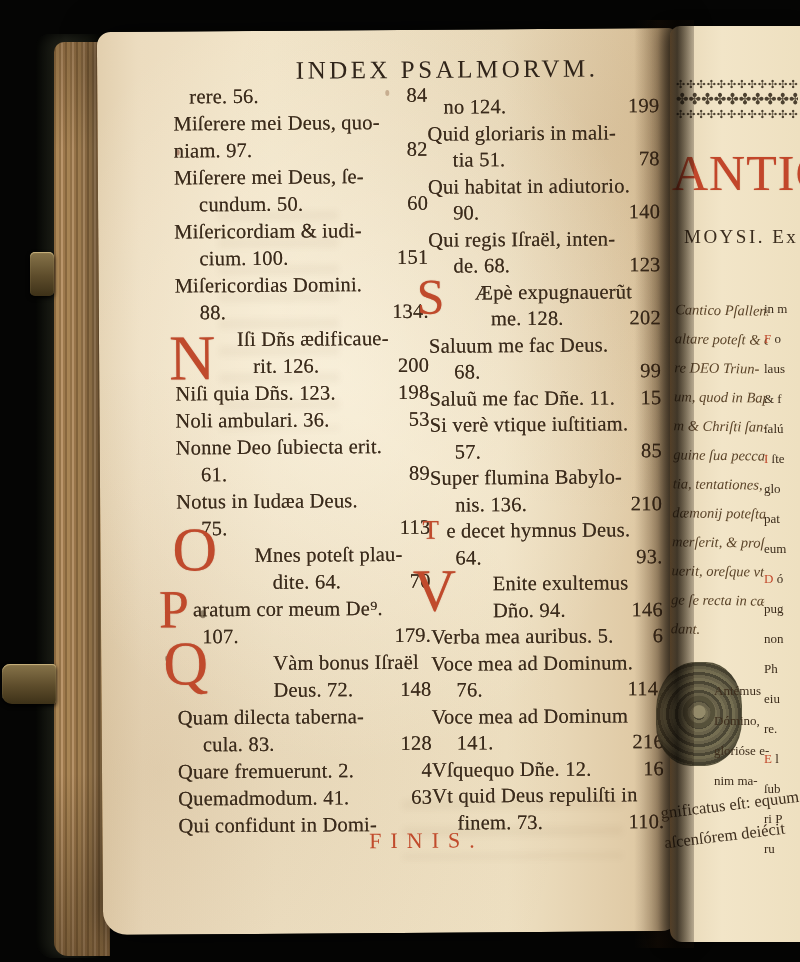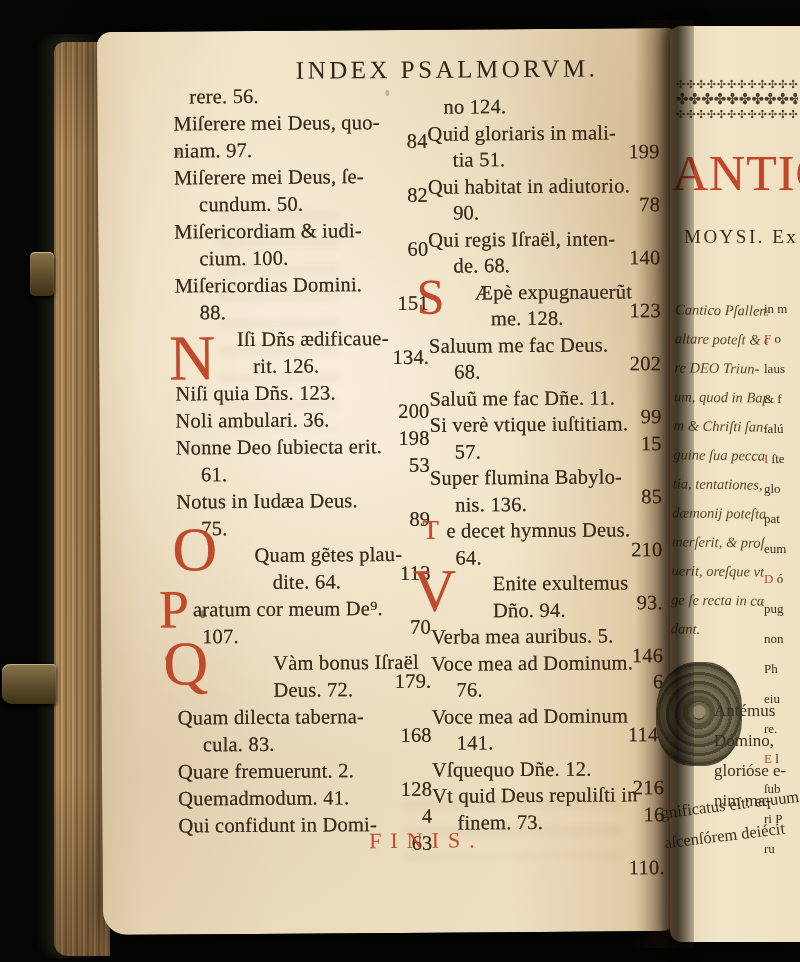--- a/index.html
+++ b/index.html
@@ -31,21 +31,21 @@
     border-radius:14px 6px 20px 24px;
     transform:rotate(-0.4deg);
     box-shadow:0 0 34px rgba(0,0,0,.65);}
   .lp-header{position:absolute;left:150px;top:26px;width:400px;text-align:center;
     font-size:25px;letter-spacing:3.5px;color:#31251a;white-space:nowrap;}
   .col{position:absolute;color:#3a2b1c;text-shadow:0 0 .6px rgba(64,44,24,.75);}
   .col .row{position:relative;height:27px;white-space:nowrap;font-size:20.5px;letter-spacing:.2px;}
   .col-l{left:76px;top:54px;width:254px;}
   .col-r{left:330px;top:66px;width:232px;}
   .col-r .row{height:26.5px;}
-  .num{position:absolute;right:0;top:0;margin-top:46px;}
+  .num{position:absolute;right:0;top:0;}
   .i1{padding-left:16px}.i2{padding-left:25px}.i3{padding-left:46px}
   .i4{padding-left:62px}.i5{padding-left:78px}.i6{padding-left:96px}
   .dc{position:absolute;color:#c04a2c;line-height:.85;z-index:3;
     text-shadow:0 0 1px rgba(160,60,35,.5);}
   .dc-N{left:70px;top:300px;font-size:64px;}
   .dc-O{left:72px;top:492px;font-size:62px;}
   .dc-P{left:58px;top:556px;font-size:54px;}
   .dc-Q{left:62px;top:606px;font-size:62px;}
   .dc-S{left:318px;top:246px;font-size:50px;}
   .dc-T{left:322px;top:489px;font-size:27px;}
@@ -83,22 +83,22 @@
     white-space:nowrap;transform:rotate(.8deg);}
   .rp-frags{position:absolute;left:94px;top:268px;font-size:13px;line-height:30px;
     color:#3b2c1c;white-space:nowrap;}
   .rl{color:#c2492c;}
   .woodcut{position:absolute;left:-14px;top:636px;width:86px;height:104px;
     background:
       radial-gradient(circle at 50% 48%, #8d8463 0 9%, transparent 10%),
       radial-gradient(circle at 50% 48%, transparent 0 16%, #4a452f 17% 23%, transparent 24%),
       repeating-radial-gradient(circle at 50% 50%, #5e5840 0 3px, #3e3a29 3px 6px, #6b6549 6px 9px);
     border-radius:46% 42% 44% 40%;box-shadow:inset 0 0 8px #2a2719;opacity:.92;}
-  .rp-lower{position:absolute;left:44px;top:650px;font-size:17px;line-height:30px;
-    color:#3e2e1d;white-space:nowrap;margin-top:20px;}
+  .rp-lower{position:absolute;left:44px;top:650px;font-size:13px;line-height:30px;
+    color:#3e2e1d;white-space:nowrap;}
   .rp-lower2{position:absolute;left:-8px;top:764px;font-size:16.5px;line-height:30px;
     color:#3e2e1d;white-space:nowrap;transform:rotate(-7deg);}
 </style>
 </head>
 <body>
 
 <div class="stage">
 
   <div class="cover-edge"></div>
   <div class="fore-edge"></div>
@@ -123,26 +123,26 @@
         <div class="row"><span>Miſericordias Domini.</span></div>
         <div class="row i2"><span>88.</span><span class="num">134.</span></div>
         <div class="row i4"><span>Iſi Dñs ædificaue-</span></div>
         <div class="row i5"><span>rit. 126.</span><span class="num">200</span></div>
         <div class="row"><span>Niſi quia Dñs. 123.</span><span class="num">198</span></div>
         <div class="row"><span>Noli ambulari. 36.</span><span class="num">53</span></div>
         <div class="row"><span>Nonne Deo ſubiecta erit.</span></div>
         <div class="row i2"><span>61.</span><span class="num">89</span></div>
         <div class="row"><span>Notus in Iudæa Deus.</span></div>
         <div class="row i2"><span>75.</span><span class="num">113</span></div>
-        <div class="row i5"><span>Quam gẽtes plau-</span></div>
+        <div class="row i5"><span>Mnes poteſt plau-</span></div>
         <div class="row i6"><span>dite. 64.</span><span class="num">70</span></div>
         <div class="row i1"><span>aratum cor meum De⁹.</span></div>
         <div class="row i2"><span>107.</span><span class="num">179.</span></div>
         <div class="row i6"><span>Vàm bonus Iſraël</span></div>
-        <div class="row i6"><span>Deus. 72.</span><span class="num">168</span></div>
+        <div class="row i6"><span>Deus. 72.</span><span class="num">148</span></div>
         <div class="row"><span>Quam dilecta taberna-</span></div>
         <div class="row i2"><span>cula. 83.</span><span class="num">128</span></div>
         <div class="row"><span>Quare fremuerunt. 2.</span><span class="num">4</span></div>
         <div class="row"><span>Quemadmodum. 41.</span><span class="num">63</span></div>
         <div class="row"><span>Qui confidunt in Domi-</span></div>
       </div>
     <div class="col col-r" id="col-right">
         <div class="row i1"><span>no 124.</span><span class="num">199</span></div>
         <div class="row"><span>Quid gloriaris in mali-</span></div>
         <div class="row i2"><span>tia 51.</span><span class="num">78</span></div>

